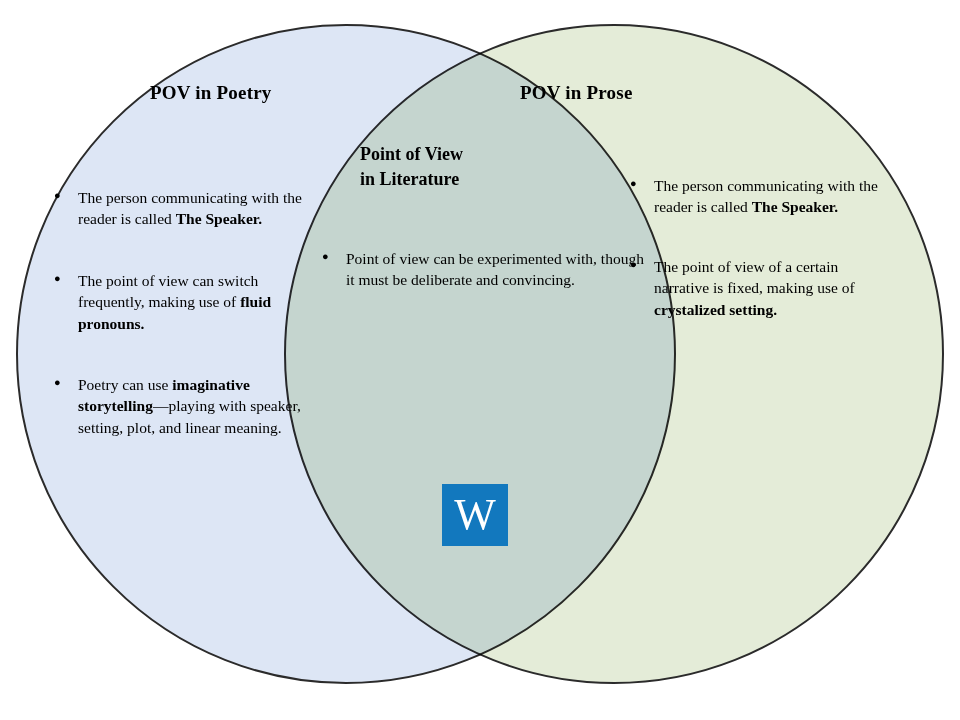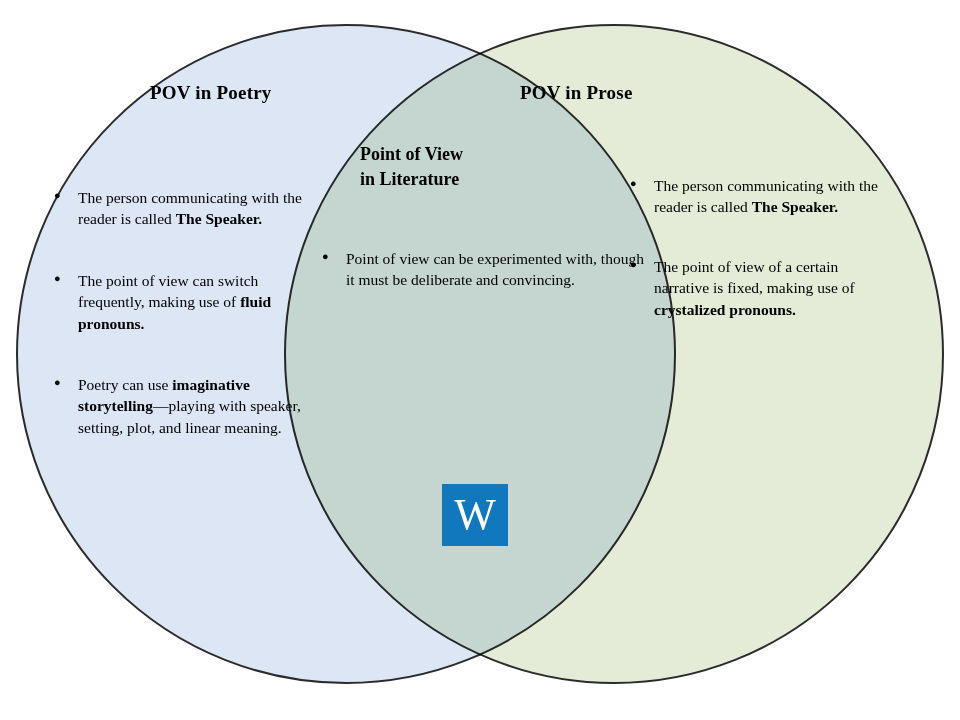--- a/index.html
+++ b/index.html
@@ -139,19 +139,19 @@
 
   <div class="col" id="col-center">
     <ul class="bullets">
         <li><span>Point of view can be experimented with, though it must be deliberate and convincing.</span></li>
       </ul>
   </div>
 
   <div class="col" id="col-right">
     <ul class="bullets">
         <li><span>The person communicating with the reader is called </span><b>The Speaker.</b></li>
-        <li><span>The point of view of a certain narrative is fixed, making use of </span><b>crystalized pronouns.</b></li>
+        <li><span>The point of view of a certain narrative is fixed, making use of </span><b>crystalized setting.</b></li>
       </ul>
   </div>
 
   <div id="wiki-logo">W</div>
 
 </div>
 
 </body></html>

